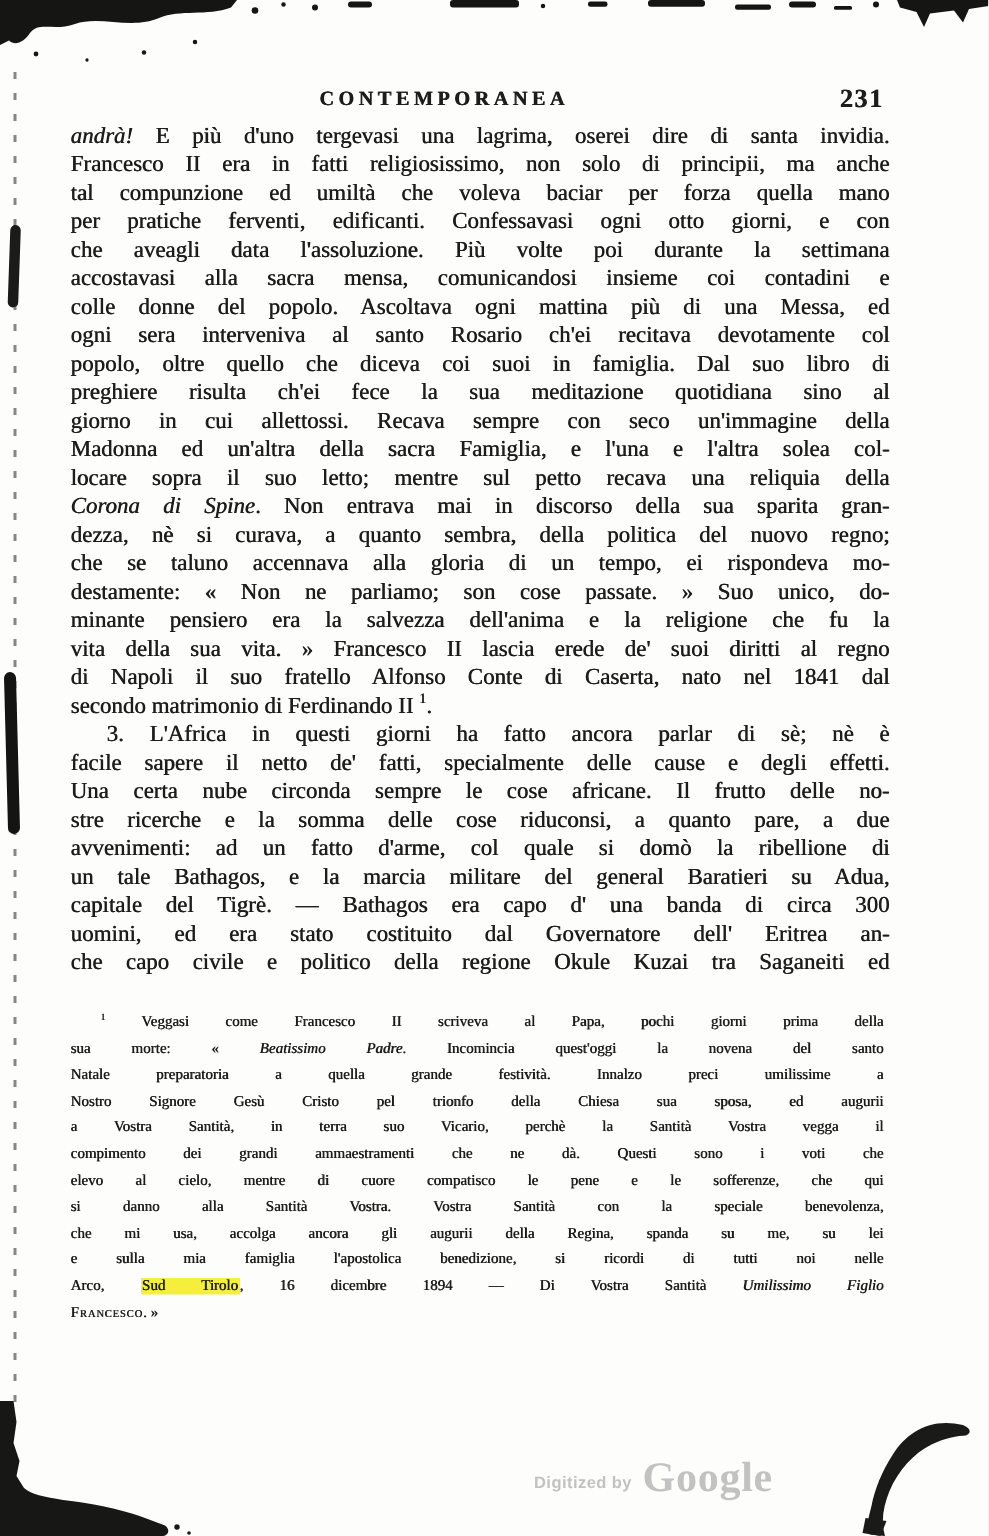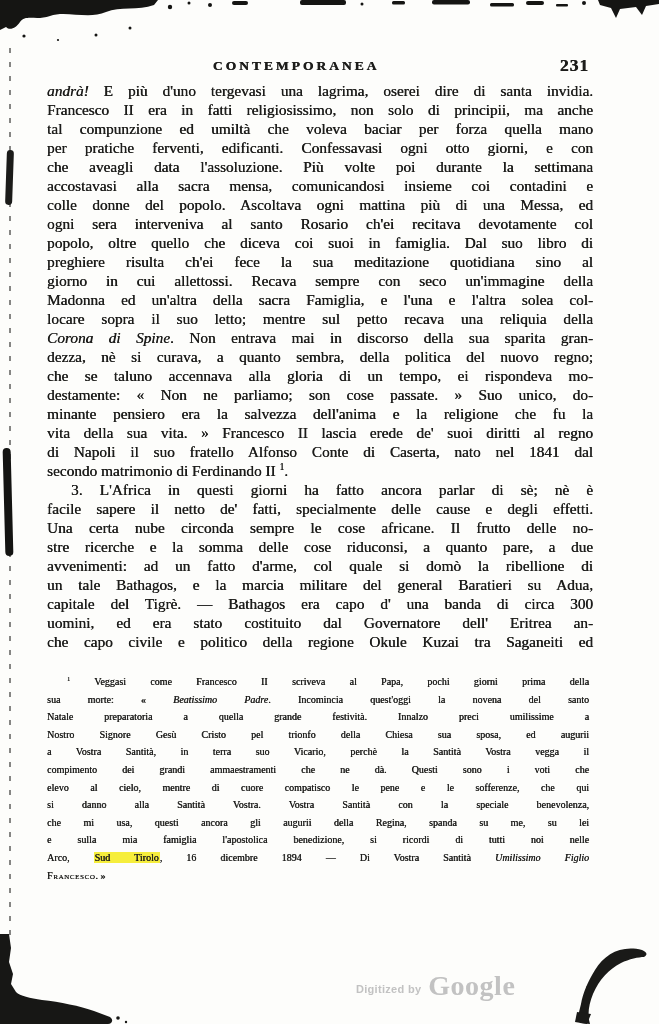--- a/index.html
+++ b/index.html
@@ -188,21 +188,21 @@
 
   <div class="footnote">
       <div class="tline indent"><span class="s-sup">1</span><span> Veggasi come Francesco II scriveva al Papa, pochi giorni prima della</span></div>
       <div class="tline"><span>sua morte: « </span><span class="s-i">Beatissimo Padre</span><span>. Incomincia quest'oggi la novena del santo</span></div>
       <div class="tline"><span>Natale preparatoria a quella grande festività. Innalzo preci umilissime a</span></div>
       <div class="tline"><span>Nostro Signore Gesù Cristo pel trionfo della Chiesa sua sposa, ed augurii</span></div>
       <div class="tline"><span>a Vostra Santità, in terra suo Vicario, perchè la Santità Vostra vegga il</span></div>
       <div class="tline"><span>compimento dei grandi ammaestramenti che ne dà. Questi sono i voti che</span></div>
       <div class="tline"><span>elevo al cielo, mentre di cuore compatisco le pene e le sofferenze, che qui</span></div>
       <div class="tline"><span>si danno alla Santità Vostra. Vostra Santità con la speciale benevolenza,</span></div>
-      <div class="tline"><span>che mi usa, questi ancora gli augurii della Regina, spanda su me, su lei</span></div>
+      <div class="tline"><span>che mi usa, accolga ancora gli augurii della Regina, spanda su me, su lei</span></div>
       <div class="tline"><span>e sulla mia famiglia l'apostolica benedizione, si ricordi di tutti noi nelle</span></div>
       <div class="tline"><span>Arco, </span><span class="s-h">Sud Tirolo</span><span>, 16 dicembre 1894 — Di Vostra Santità </span><span class="s-i">Umilissimo Figlio</span></div>
       <div class="tline end"><span class="s-sc">Francesco</span><span>. »</span></div>
     </div>
 
   <div class="watermark">
     <span class="wm-label">Digitized by</span>
     <span class="wm-brand">Google</span>
   </div>
 

